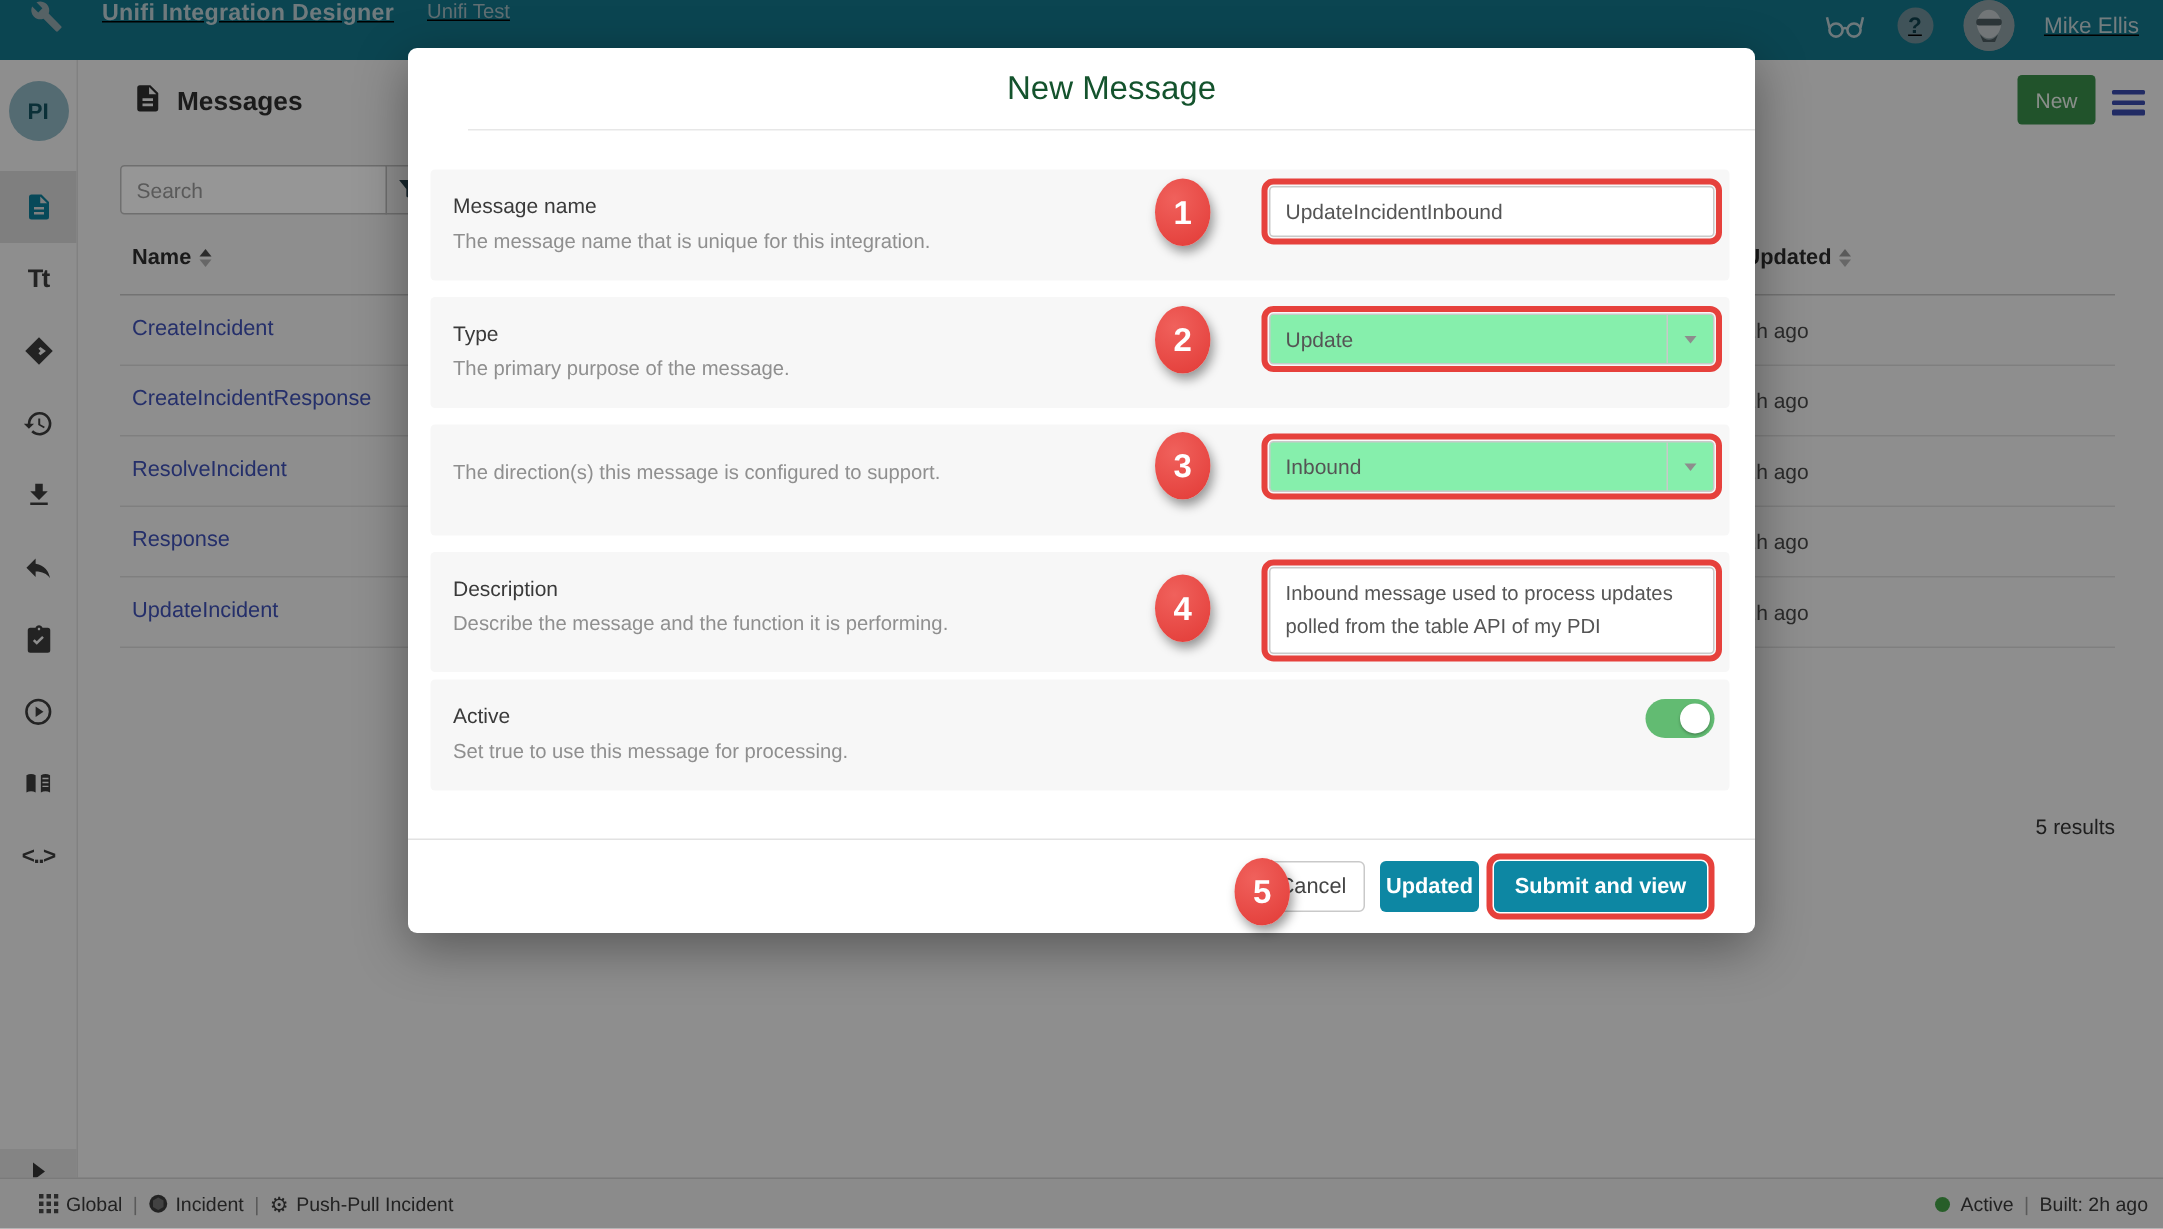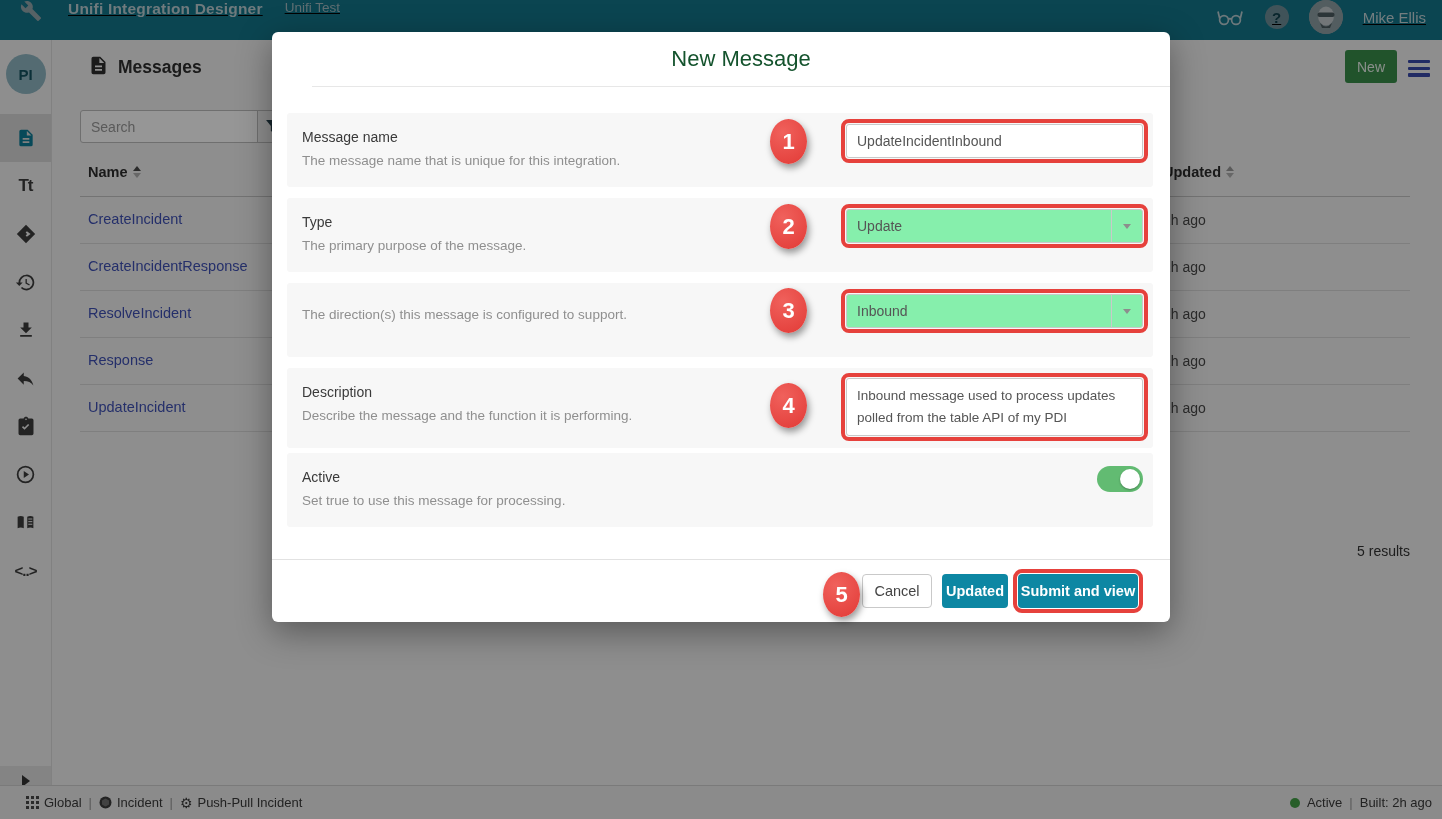--- a/index.html
+++ b/index.html
@@ -102,21 +102,21 @@
   .toggle{position:absolute;top:13px;right:10px;width:46px;height:26px;border-radius:13px;
           background:#62bb72;}
   .knob{position:absolute;right:3px;top:3px;width:20px;height:20px;border-radius:50%;background:#fff;
         box-shadow:0 1px 2px rgba(0,0,0,.3);}
   .m-foot{position:absolute;left:0;right:0;bottom:0;height:62px;border-top:1px solid #e2e2e2;
           display:flex;align-items:center;justify-content:flex-end;gap:10px;padding-right:32px;}
   .btn{height:34px;border-radius:4px;font-size:14.5px;display:flex;align-items:center;
        justify-content:center;box-sizing:border-box;}
   .btn-cancel{width:70px;background:#fff;border:1px solid #c9c9c9;color:#444;}
   .btn-teal{background:#0d87a3;color:#fff;font-weight:700;}
-  .btn-submit{width:66px;} .btn-submit-view{width:120px;}
+  .btn-submit{width:66px;} .btn-submit-view{width:142px;}
 
   
   .ann{position:absolute;width:37px;height:45px;border-radius:50%;color:#fff;font-size:22px;
        font-weight:700;display:flex;align-items:center;justify-content:center;z-index:30;
        background:radial-gradient(circle at 35% 30%, #f0615c, #e23a36);
        box-shadow:2px 4px 7px rgba(0,0,0,.4);}
   .a1{left:770px;top:119px;} .a2{left:770px;top:204px;} .a3{left:770px;top:288px;}
   .a4{left:770px;top:383px;} .a5{left:823px;top:572px;}
 
   svg{display:block;}

